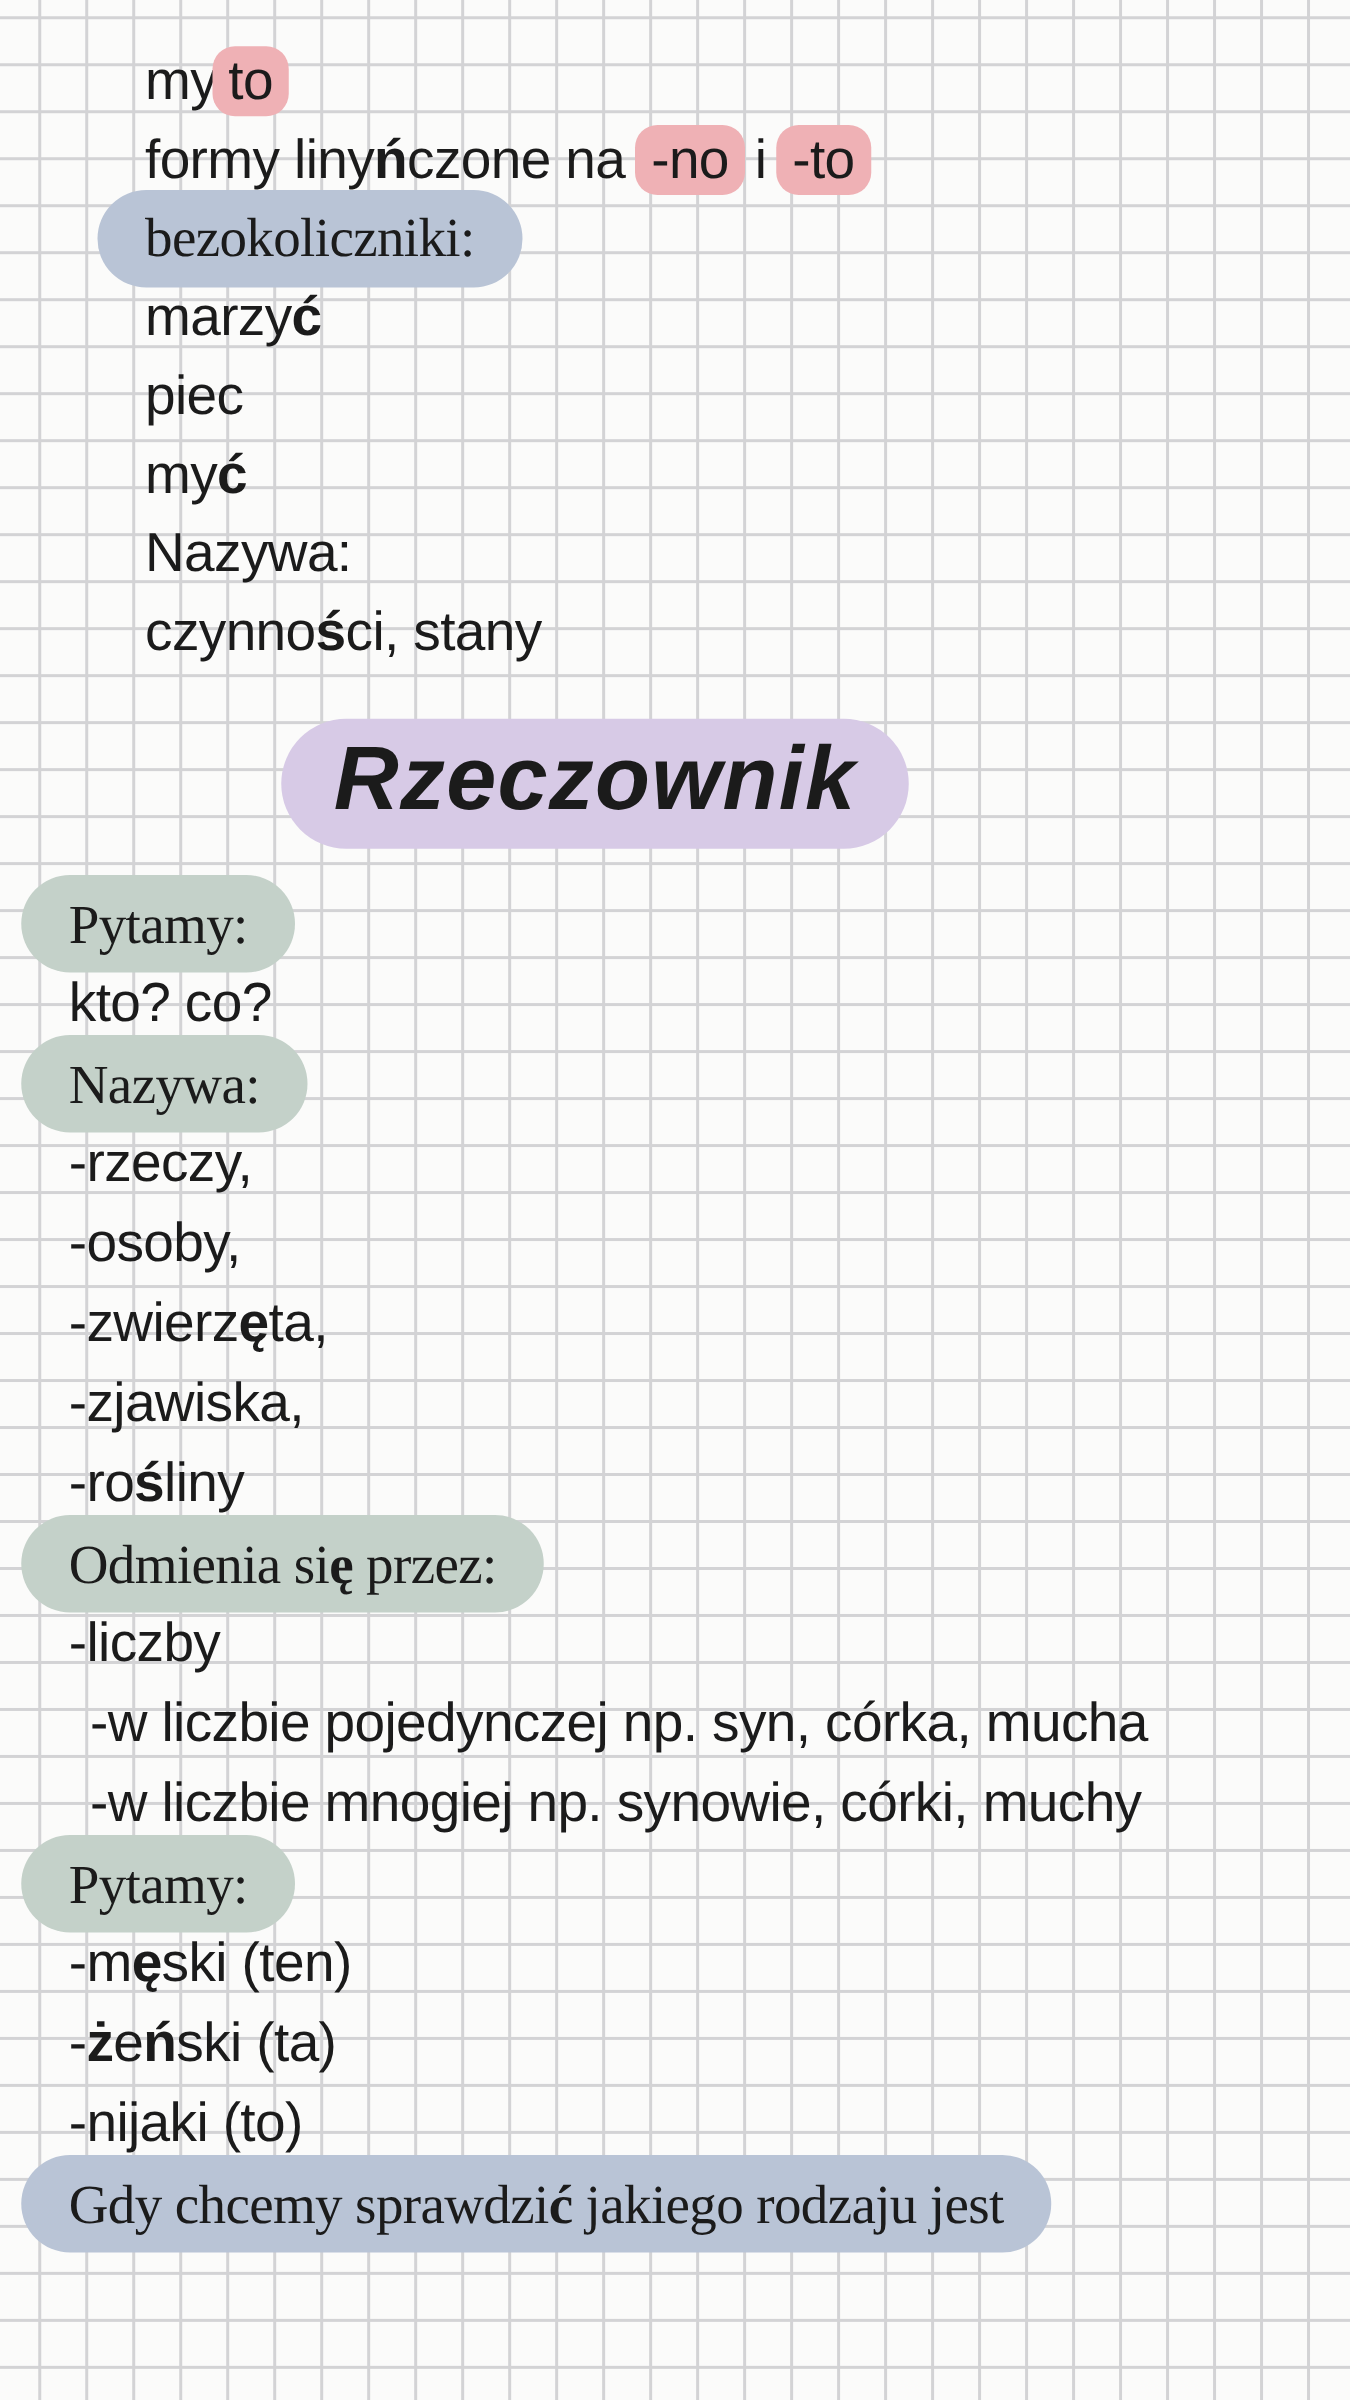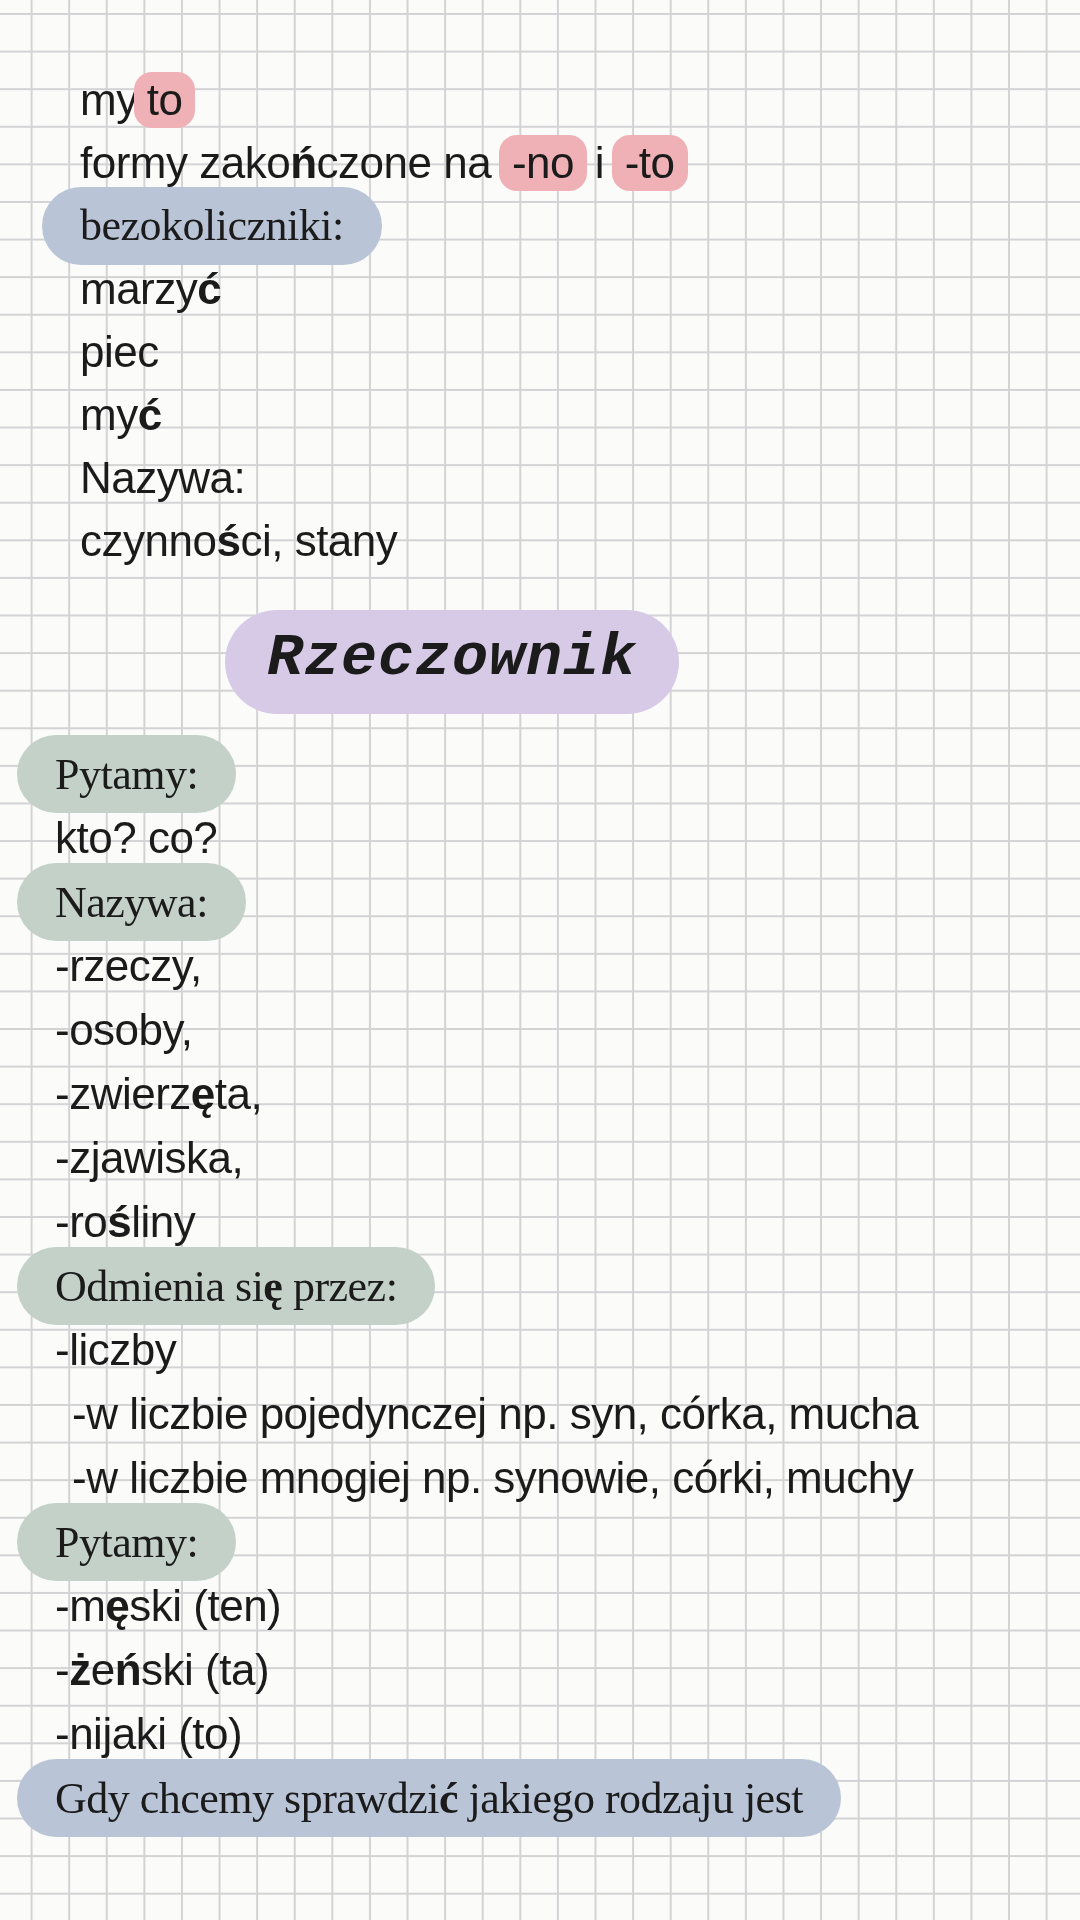--- a/index.html
+++ b/index.html
@@ -21,22 +21,22 @@
     background-image:
       linear-gradient(to right, var(--grid, #d3d3d5) 0, var(--grid, #d3d3d5) 2px, transparent 2px),
       linear-gradient(to bottom, var(--grid, #d3d3d5) 0, var(--grid, #d3d3d5) 2px, transparent 2px);
     background-size: var(--cell, 37.6px) var(--cell, 37.6px);
     background-position: -7px 13px;
   }
   .sec {
     position: relative;
   }
   .sec-top {
-    padding-top: 68px;
-    margin-left: 80px;
+    padding-top: 33px;
+    margin-left: 116px;
   }
   .sec-main {
     margin-left: 55px;
   }
   .line {
     display: flex;
     align-items: center;
     height: 63px;
     font-size: 44px;
     letter-spacing: -0.5px;
@@ -72,37 +72,37 @@
   }
   .title-pill {
     display: inline-flex;
     align-items: center;
     height: 104px;
     border-radius: 52px;
     padding: 0 42px;
     background: var(--hl-purple, #d7cae6);
   }
   .title-text {
-    font-family: Liberation Mono, monospace;
+    font-family: Liberation Sans, sans-serif;
     font-style: italic;
     font-weight: 700;
-    font-size: 60px;
+    font-size: 72px;
     letter-spacing: 1px;
     line-height: 1;
     transform: translateY(-4px);
   }
 </style>
 </head>
 <body>
 
 <div id="sheet">
 
   <div class="sec sec-top">
       <div class="line"><span>my</span><span class="mark mark-pink">to</span></div>
-      <div class="line"><span>formy zako</span><span class="b">ń</span><span>czone na </span><span class="mark mark-pink">-no</span><span> i </span><span class="mark mark-pink">-to</span></div>
+      <div class="line"><span>formy liny</span><span class="b">ń</span><span>czone na </span><span class="mark mark-pink">-no</span><span> i </span><span class="mark mark-pink">-to</span></div>
       <div class="line"><span class="pill pill-blue"><span>bezokoliczniki:</span></span></div>
       <div class="line"><span>marzy</span><span class="b">ć</span></div>
       <div class="line"><span>piec</span></div>
       <div class="line"><span>my</span><span class="b">ć</span></div>
       <div class="line"><span>Nazywa:</span></div>
       <div class="line"><span>czynno</span><span class="b">ś</span><span>ci, stany</span></div>
     </div>
 
   <div class="title-row">
     <span class="title-pill">

